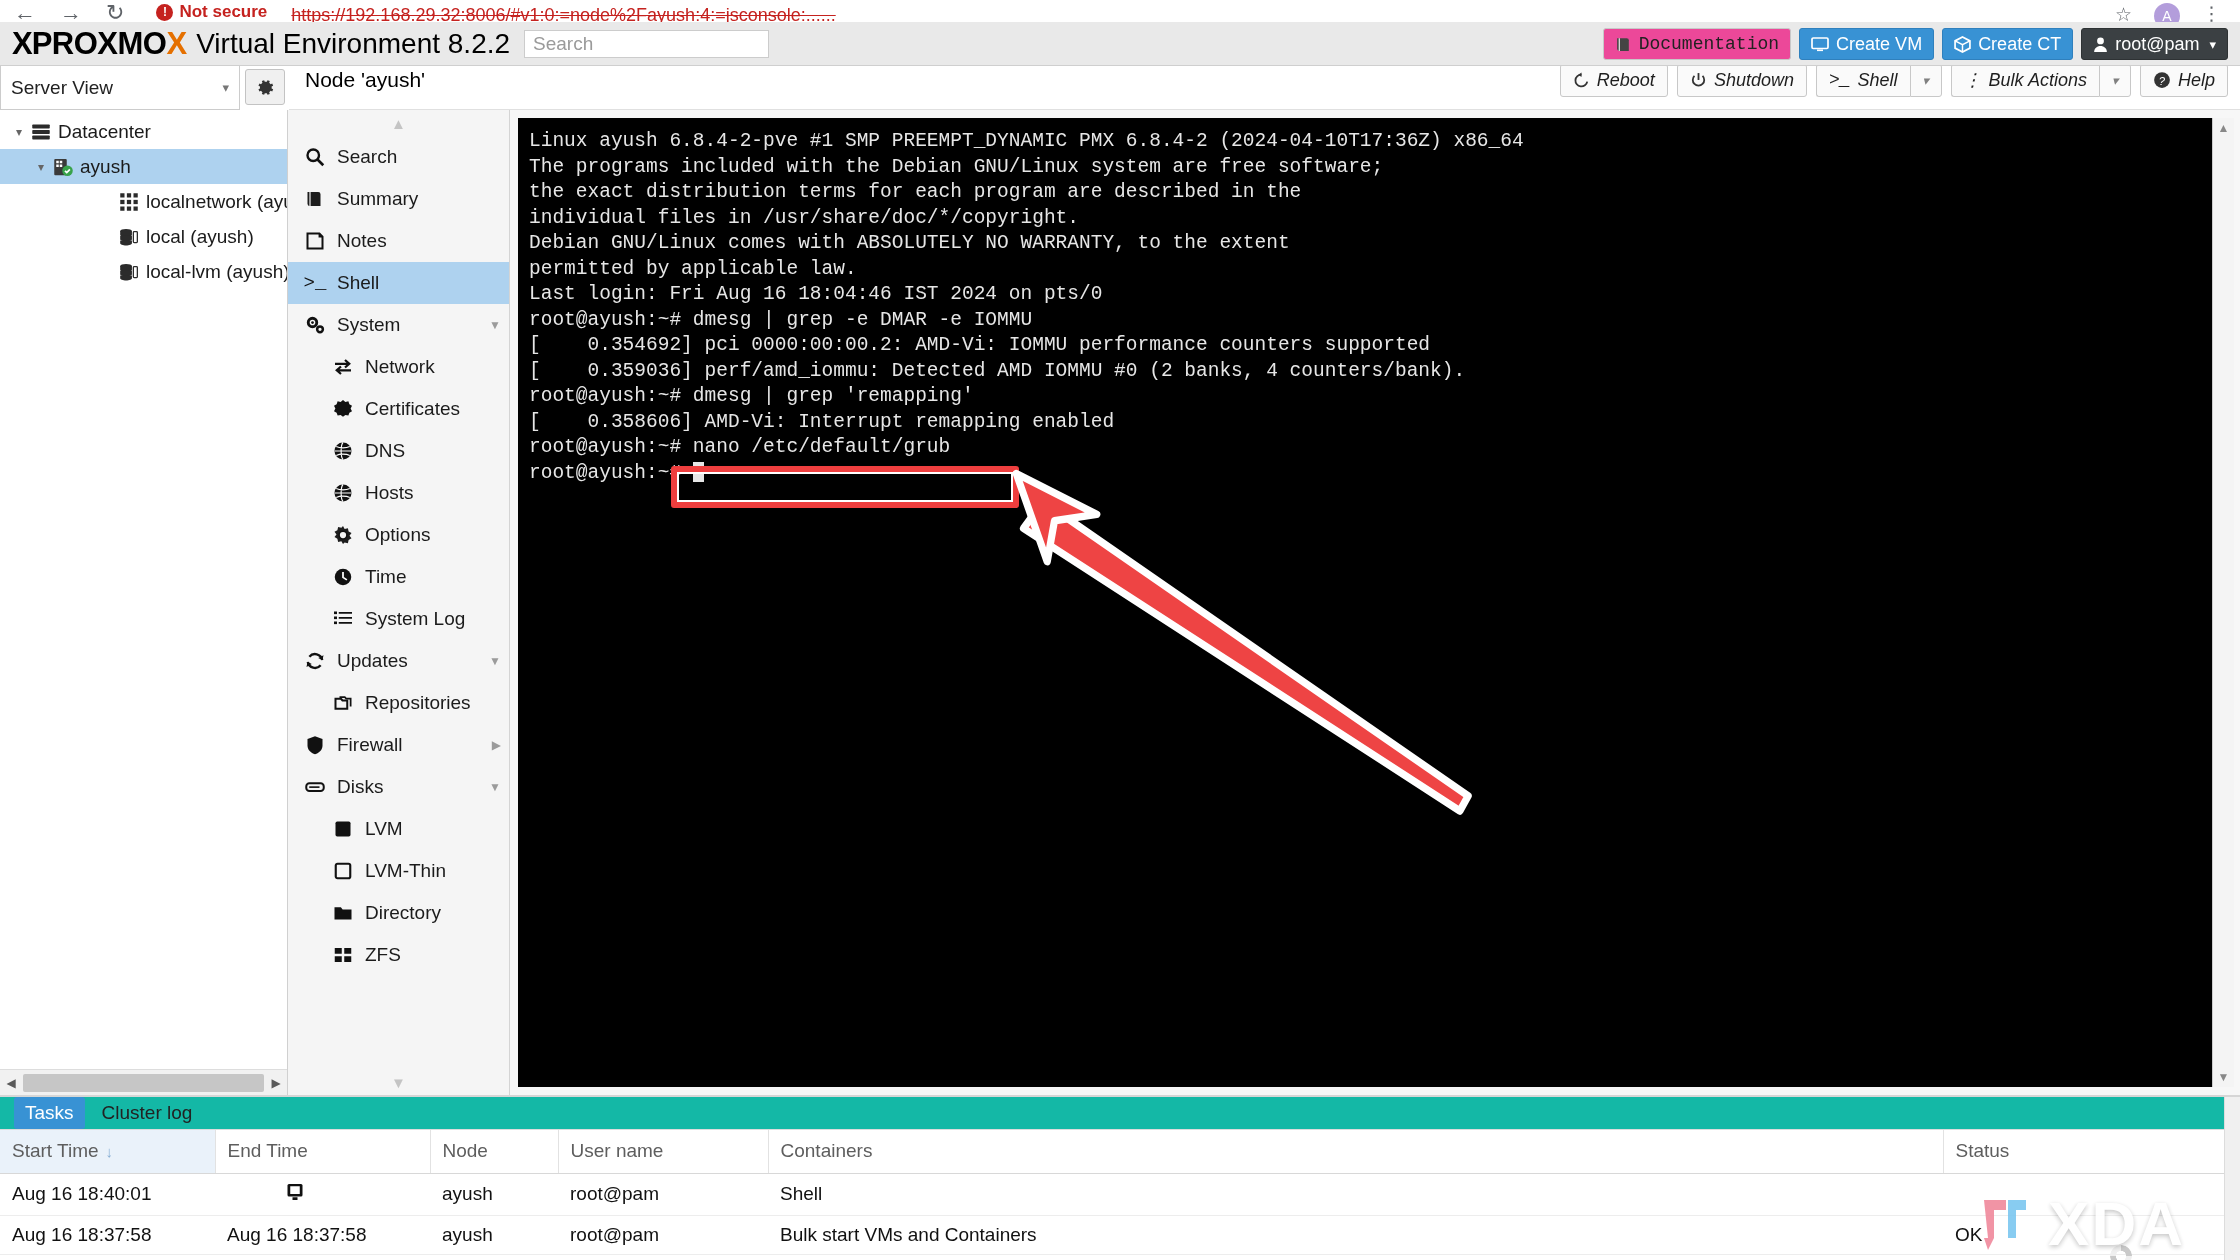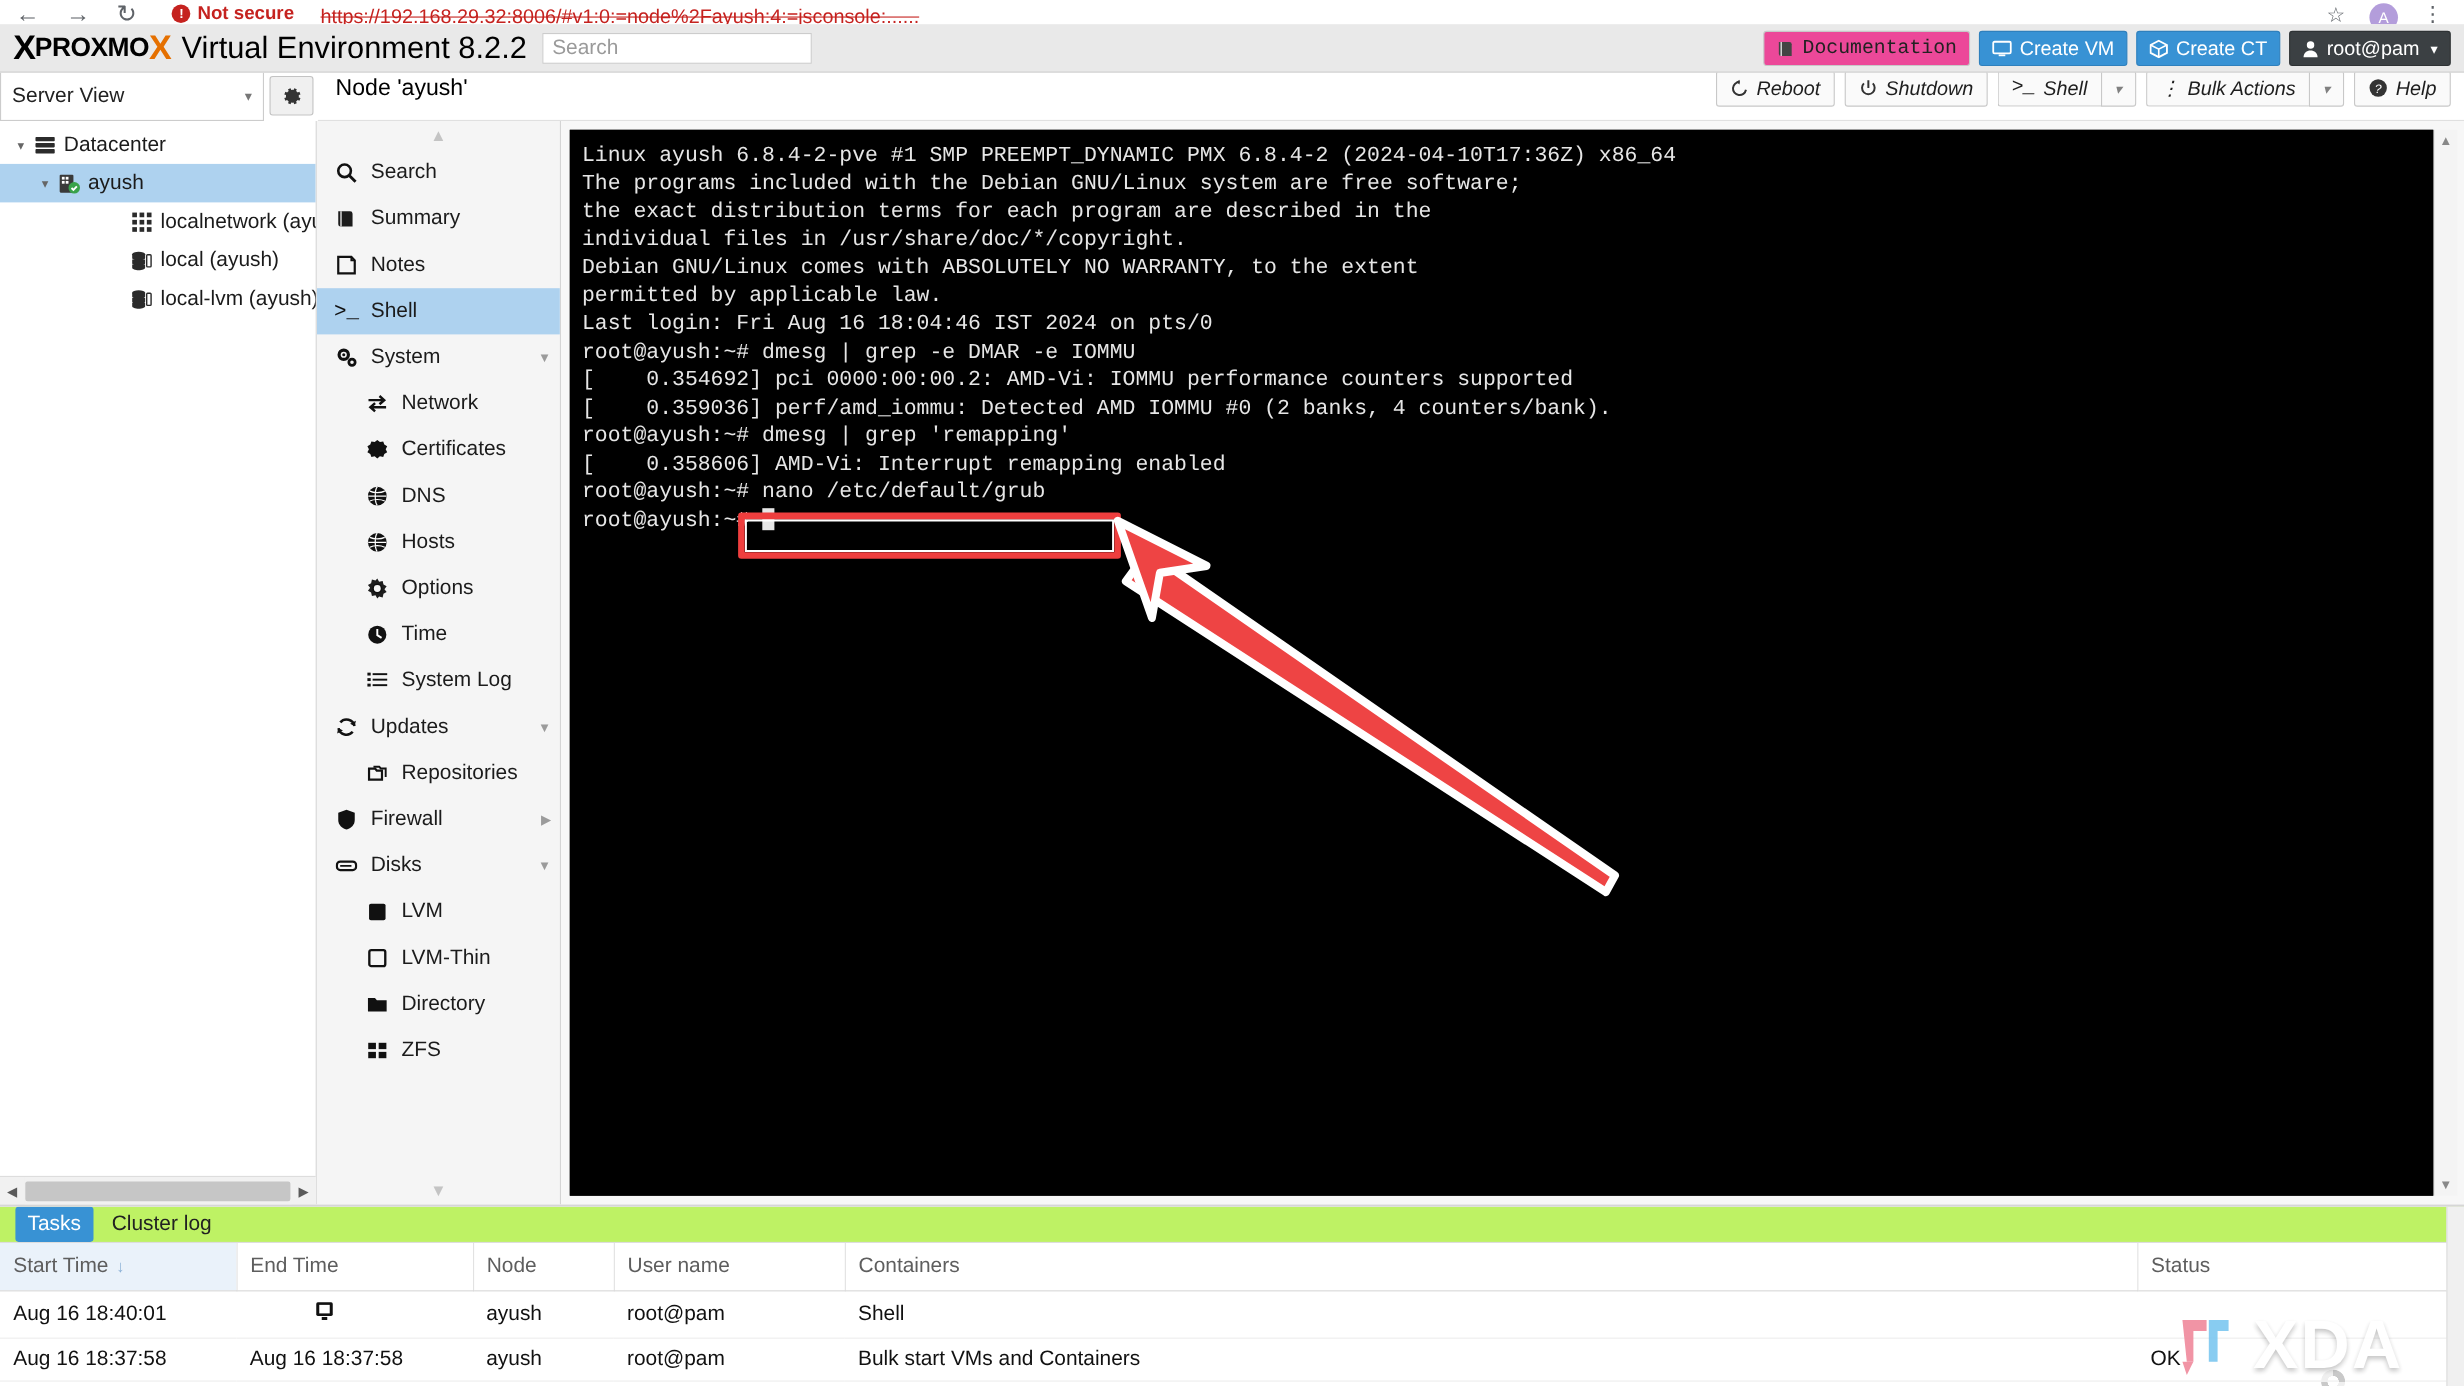--- a/index.html
+++ b/index.html
@@ -66,21 +66,21 @@
     position: relative;
   }
   #logo-wrap { display: flex; align-items: center; gap: 0px; }
   .logo-x {
     font-weight: 900; font-size: 31px; letter-spacing: -1px;
     line-height: 1;
   }
   .lx-orange { color: #e57000; }
   .lx-black { color: #000; }
   #logo-text {
-    font-weight: 900; font-size: 24px; letter-spacing: -0.5px; line-height: 1;
+    font-weight: 900; font-size: 31px; letter-spacing: -0.5px; line-height: 1;
   }
   #ve-title {
     font-size: 28px; color: #000; margin-left: 10px; white-space: nowrap;
   }
   #search-box {
     margin-left: 14px; width: 245px; height: 28px;
     background: #fff; border: 1px solid #ccc;
     display: flex; align-items: center; padding: 0 8px;
     color: #9a9a9a; font-size: 19px;
   }
@@ -245,21 +245,21 @@
 
   
   #tasks-panel {
     width: 100%; height: 187px; background: #fff;
     border-top: 2px solid #d6d6d6;
     display: flex; flex-direction: column;
     position: relative; overflow: hidden;
   }
   #tasks-tabs {
     height: 44px; display: flex; align-items: center;
-    gap: 6px; padding: 0 14px; background: #bef264;
+    gap: 6px; padding: 0 14px; background: #14b8a6;
     border-bottom: 1px solid #ddd;
   }
   .ttab {
     font-size: 19px; padding: 5px 11px; border-radius: 3px;
     cursor: pointer; color: #222;
   }
   .ttab.active { background: #3892d4; color: #fff; }
   #tasks-table { width: 100%; border-collapse: collapse; table-layout: fixed; }
   #tasks-table th {
     font-weight: normal; font-size: 19px; color: #5e5e5e;

